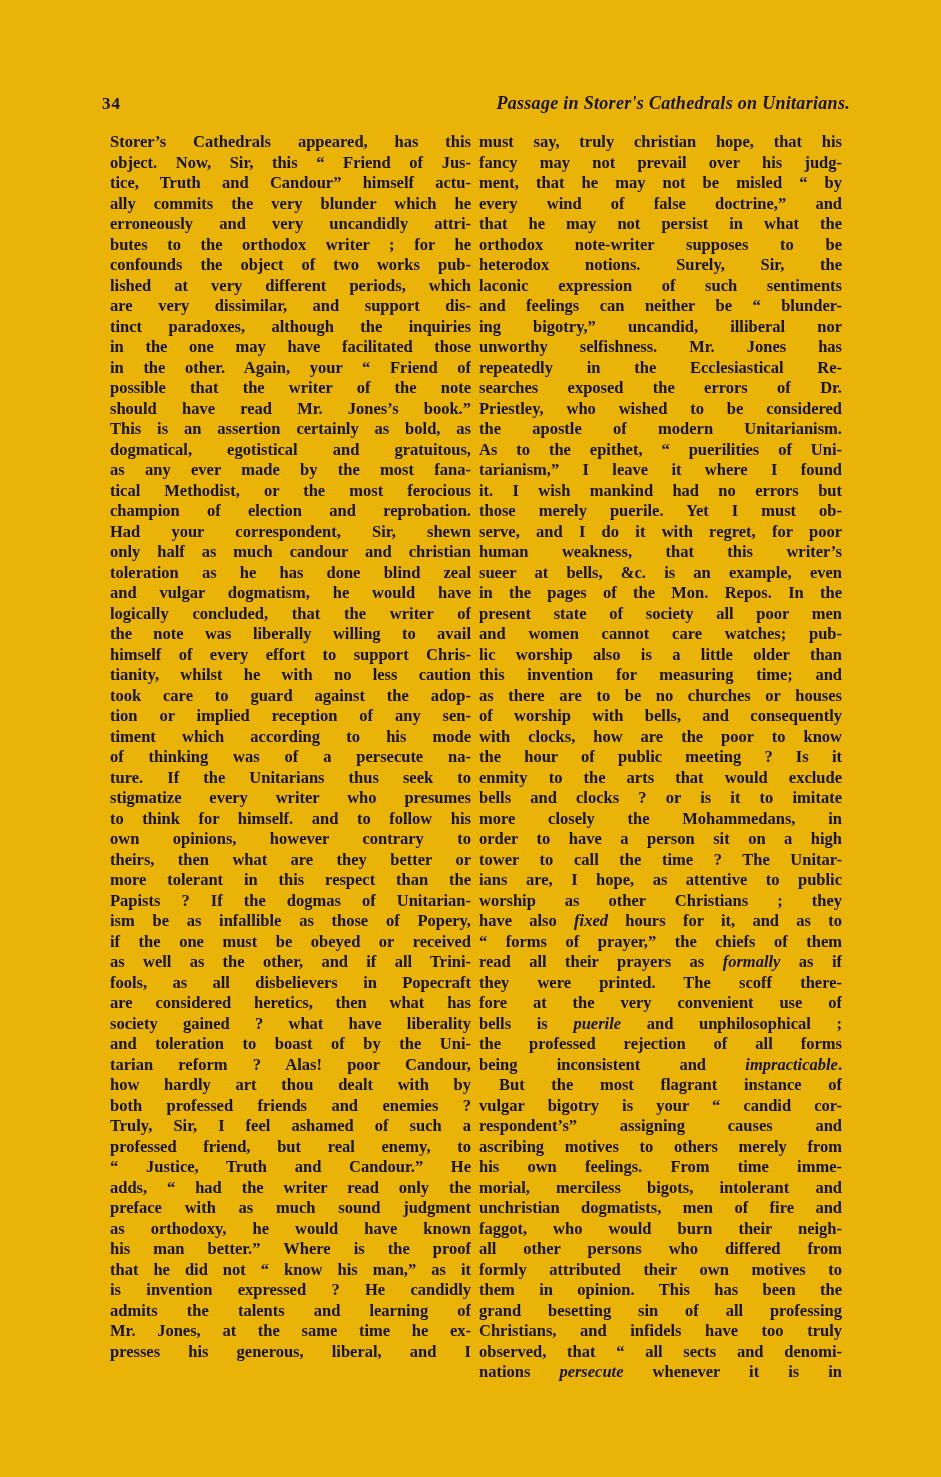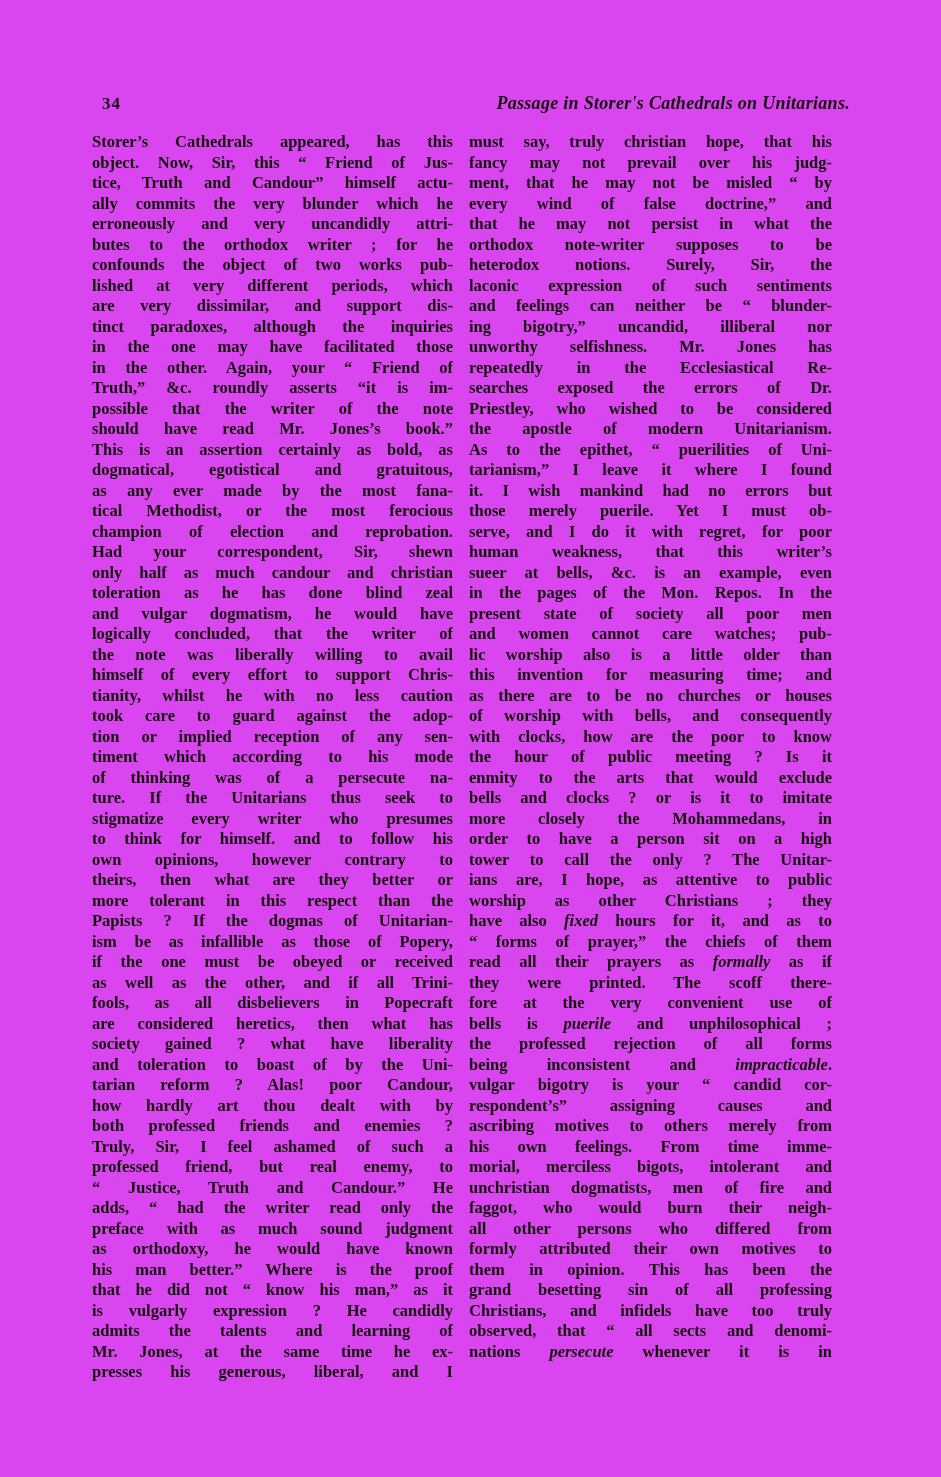--- a/index.html
+++ b/index.html
@@ -32,63 +32,63 @@
     left: 0;
     right: 0;
     top: 0;
     text-align: right;
     font-style: italic;
     font-size: 18px;
     letter-spacing: 0.3px;
   }
   .columns {
     position: absolute;
-    left: 92px;
+    left: 110px;
     top: 132px;
     display: grid;
     grid-template-columns: 361px 363px;
     column-gap: 16px;
+    gap: 8px;
   }
   .column { width: 100%; }
   .line {
     font-size: 16.5px;
     line-height: 20.5px;
     height: 20.5px;
     text-align: justify;
     text-align-last: justify;
     overflow: hidden;
     white-space: normal;
   }
   .line.indent { text-indent: 20px; }
   .line i { }
 </style>
 </head>
 <body>
 
-<div class="page" style="background: #d946ef; color: rgb(23, 19, 14);">
+<div class="page" style="background: #eab308; color: rgb(23, 19, 14);">
   <header class="running-head">
     <span class="page-number">34</span>
     <span class="running-title">Passage in Storer's Cathedrals on Unitarians.</span>
   </header>
 
   <main class="columns">
     <section class="column">
         <div class="line">Storer’s Cathedrals appeared, has this</div>
         <div class="line">object.  Now, Sir, this “ Friend of Jus-</div>
         <div class="line">tice, Truth and Candour” himself actu-</div>
         <div class="line">ally commits the very blunder which he</div>
         <div class="line">erroneously and very uncandidly attri-</div>
         <div class="line">butes to the orthodox writer ; for he</div>
         <div class="line">confounds the object of two works pub-</div>
         <div class="line">lished at very different periods, which</div>
         <div class="line">are very dissimilar, and support dis-</div>
         <div class="line">tinct paradoxes, although the inquiries</div>
         <div class="line">in the one may have facilitated those</div>
         <div class="line">in the other.  Again, your “ Friend of</div>
-        <div class="line">Truth,” &amp;c. roundly asserts “it is im-</div>
         <div class="line">possible that the writer of the note</div>
         <div class="line">should have read Mr. Jones’s book.”</div>
         <div class="line">This is an assertion certainly as bold, as</div>
         <div class="line">dogmatical, egotistical and gratuitous,</div>
         <div class="line">as any ever made by the most fana-</div>
         <div class="line">tical Methodist, or the most ferocious</div>
         <div class="line">champion of election and reprobation.</div>
         <div class="line">Had your correspondent, Sir, shewn</div>
         <div class="line">only half as much candour and christian</div>
         <div class="line">toleration as he has done blind zeal</div>
@@ -119,21 +119,21 @@
         <div class="line">how hardly art thou dealt with by</div>
         <div class="line">both professed friends and enemies ?</div>
         <div class="line">Truly, Sir, I feel ashamed of such a</div>
         <div class="line">professed friend, but real enemy, to</div>
         <div class="line">“ Justice, Truth and Candour.”  He</div>
         <div class="line">adds, “ had the writer read only the</div>
         <div class="line">preface with as much sound judgment</div>
         <div class="line">as orthodoxy, he would have known</div>
         <div class="line">his man better.”  Where is the proof</div>
         <div class="line">that he did not “ know his man,” as it</div>
-        <div class="line">is vulgarly expression ?  He candidly</div>
+        <div class="line">is invention expressed ?  He candidly</div>
         <div class="line">admits the talents and learning of</div>
         <div class="line">Mr. Jones, at the same time he ex-</div>
         <div class="line">presses his generous, liberal, and I</div>
       </section>
     <section class="column">
         <div class="line">must say, truly christian hope, that his</div>
         <div class="line">fancy may not prevail over his judg-</div>
         <div class="line">ment, that he may not be misled “ by</div>
         <div class="line">every wind of false doctrine,” and</div>
         <div class="line">that he may not persist in what the</div>
@@ -160,31 +160,32 @@
         <div class="line">lic worship also is a little older than</div>
         <div class="line">this invention for measuring time; and</div>
         <div class="line">as there are to be no churches or houses</div>
         <div class="line">of worship with bells, and consequently</div>
         <div class="line">with clocks, how are the poor to know</div>
         <div class="line">the hour of public meeting ?  Is it</div>
         <div class="line">enmity to the arts that would exclude</div>
         <div class="line">bells and clocks ? or is it to imitate</div>
         <div class="line">more closely the Mohammedans, in</div>
         <div class="line">order to have a person sit on a high</div>
-        <div class="line">tower to call the only ?  The Unitar-</div>
+        <div class="line">tower to call the time ?  The Unitar-</div>
         <div class="line">ians are, I hope, as attentive to public</div>
         <div class="line">worship as other Christians ; they</div>
         <div class="line">have also <i>fixed</i> hours for it, and as to</div>
         <div class="line">“ forms of prayer,” the chiefs of them</div>
         <div class="line">read all their prayers as <i>formally</i> as if</div>
         <div class="line">they were printed.  The scoff there-</div>
         <div class="line">fore at the very convenient use of</div>
         <div class="line">bells is <i>puerile</i> and unphilosophical ;</div>
         <div class="line">the professed rejection of all forms</div>
         <div class="line">being inconsistent and <i>impracticable</i>.</div>
+        <div class="line indent">But the most flagrant instance of</div>
         <div class="line">vulgar bigotry is your “ candid cor-</div>
         <div class="line">respondent’s” assigning causes and</div>
         <div class="line">ascribing motives to others merely from</div>
         <div class="line">his own feelings.  From time imme-</div>
         <div class="line">morial, merciless bigots, intolerant and</div>
         <div class="line">unchristian dogmatists, men of fire and</div>
         <div class="line">faggot, who would burn their neigh-</div>
         <div class="line">all other persons who differed from</div>
         <div class="line">formly attributed their own motives to</div>
         <div class="line">them in opinion.  This has been the</div>

